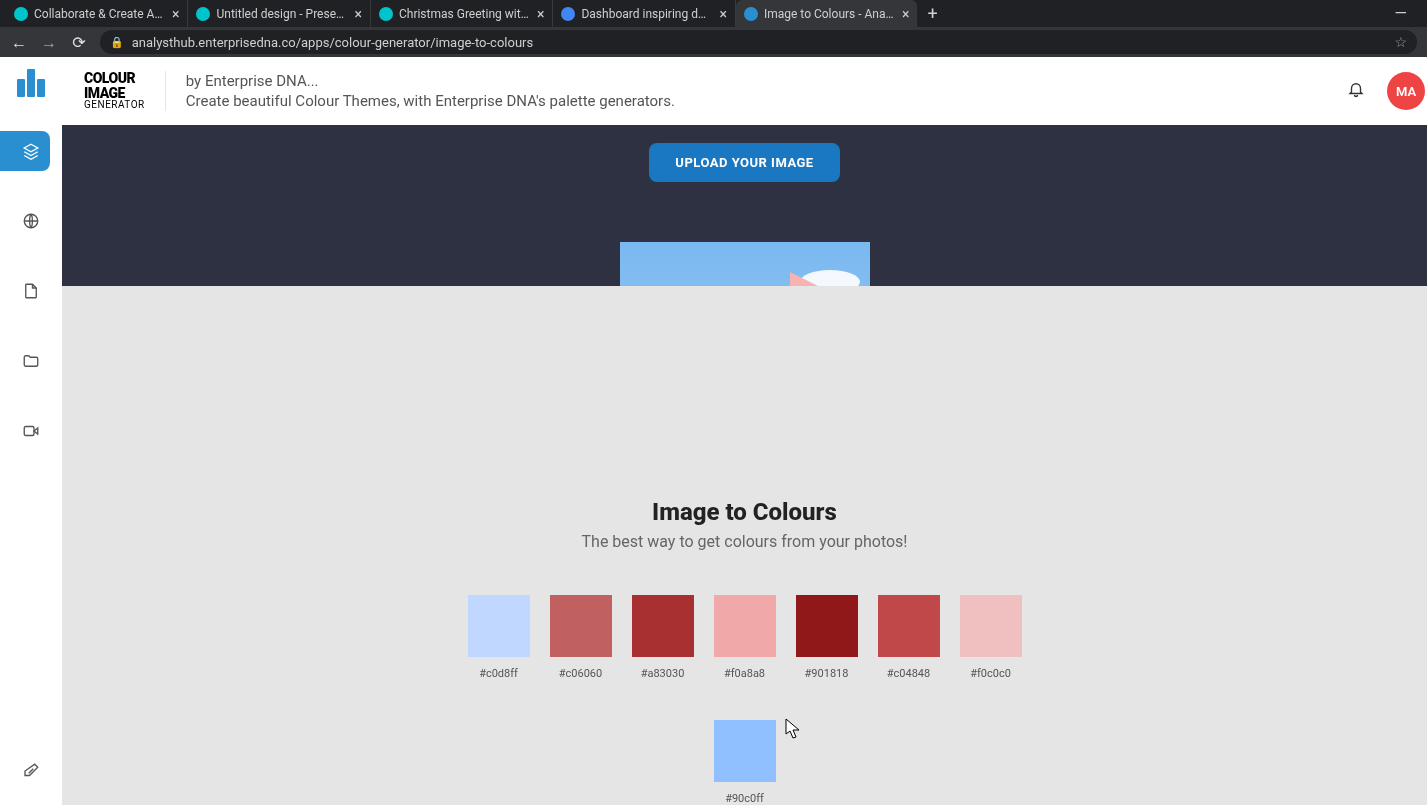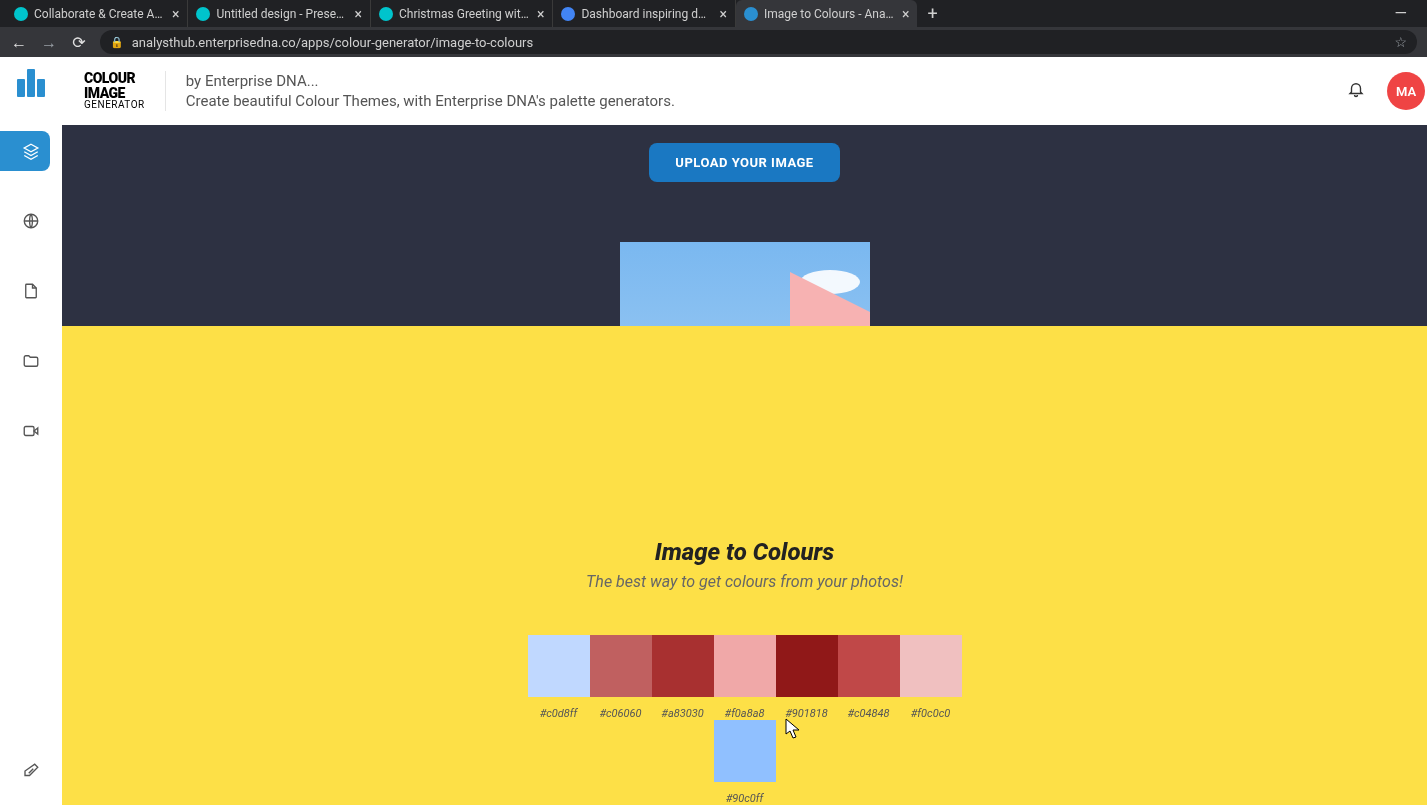--- a/index.html
+++ b/index.html
@@ -251,43 +251,43 @@
   width: 250px;
   height: 300px;
   position: relative;
   overflow: hidden;
 }
 .hero .uploaded-image {
   margin-bottom: -180px;
 }
 .image-overflow {
   position: relative;
-  background: #fde047;
+  background: #e5e5e5;
   display: flex;
   flex-direction: column;
   align-items: center;
-  font-style: italic;
 }
 .main-heading {
   margin-top: 32px;
   font-size: 24px;
   font-weight: 800;
   color: #222;
 }
 .sub-heading {
   margin-top: 6px;
   font-size: 16px;
   color: #666;
 }
 
 .palette {
   margin-top: 44px;
   display: flex;
   flex-wrap: wrap;
   justify-content: center;
+  gap: 20px;
   max-width: 820px;
 }
 .swatch-wrap {
   display: flex;
   flex-direction: column;
   align-items: center;
   gap: 10px;
 }
 .swatch {
   width: 62px;

